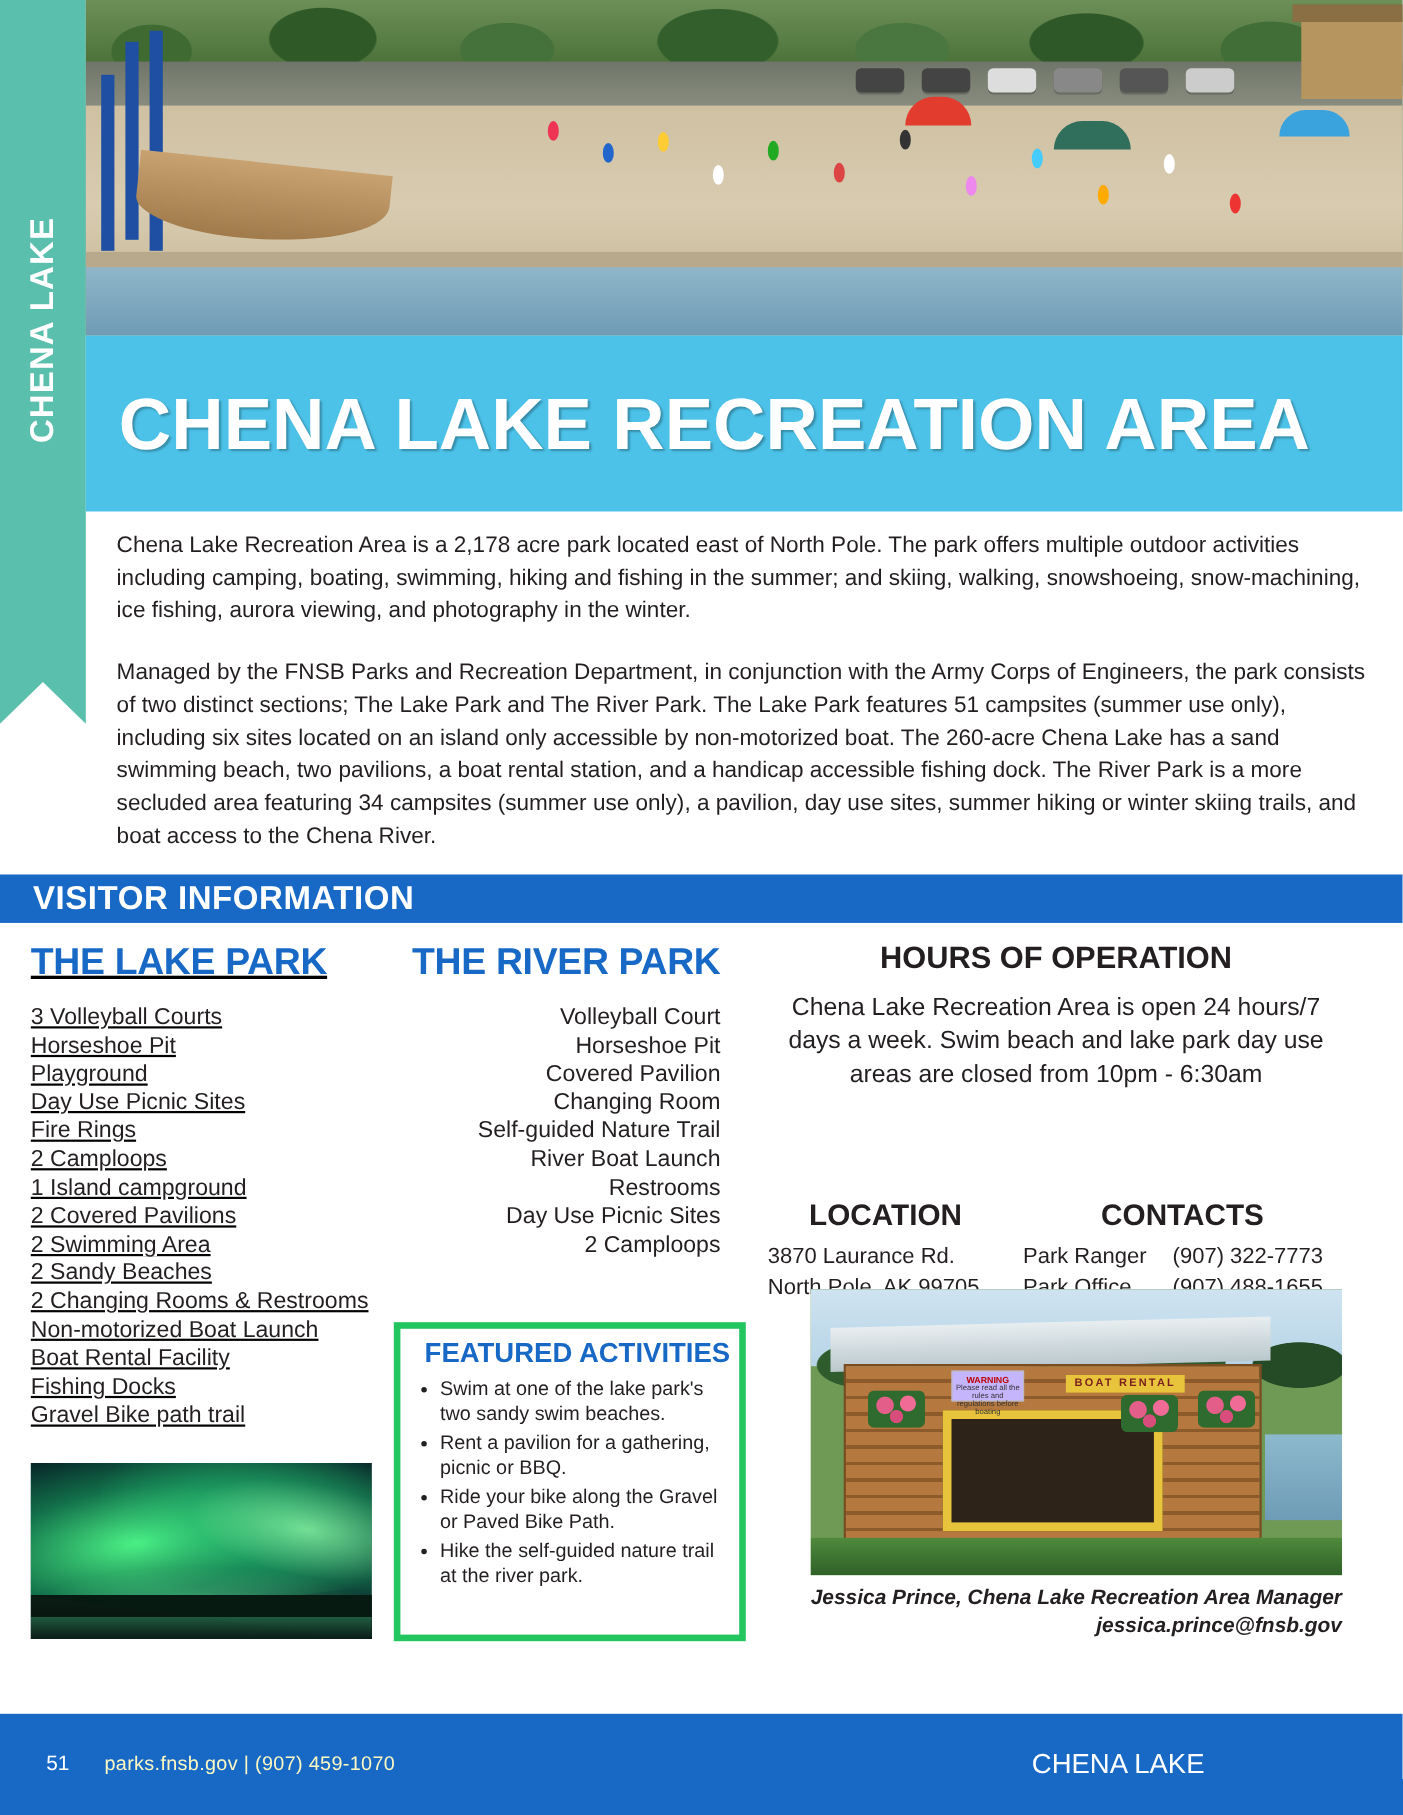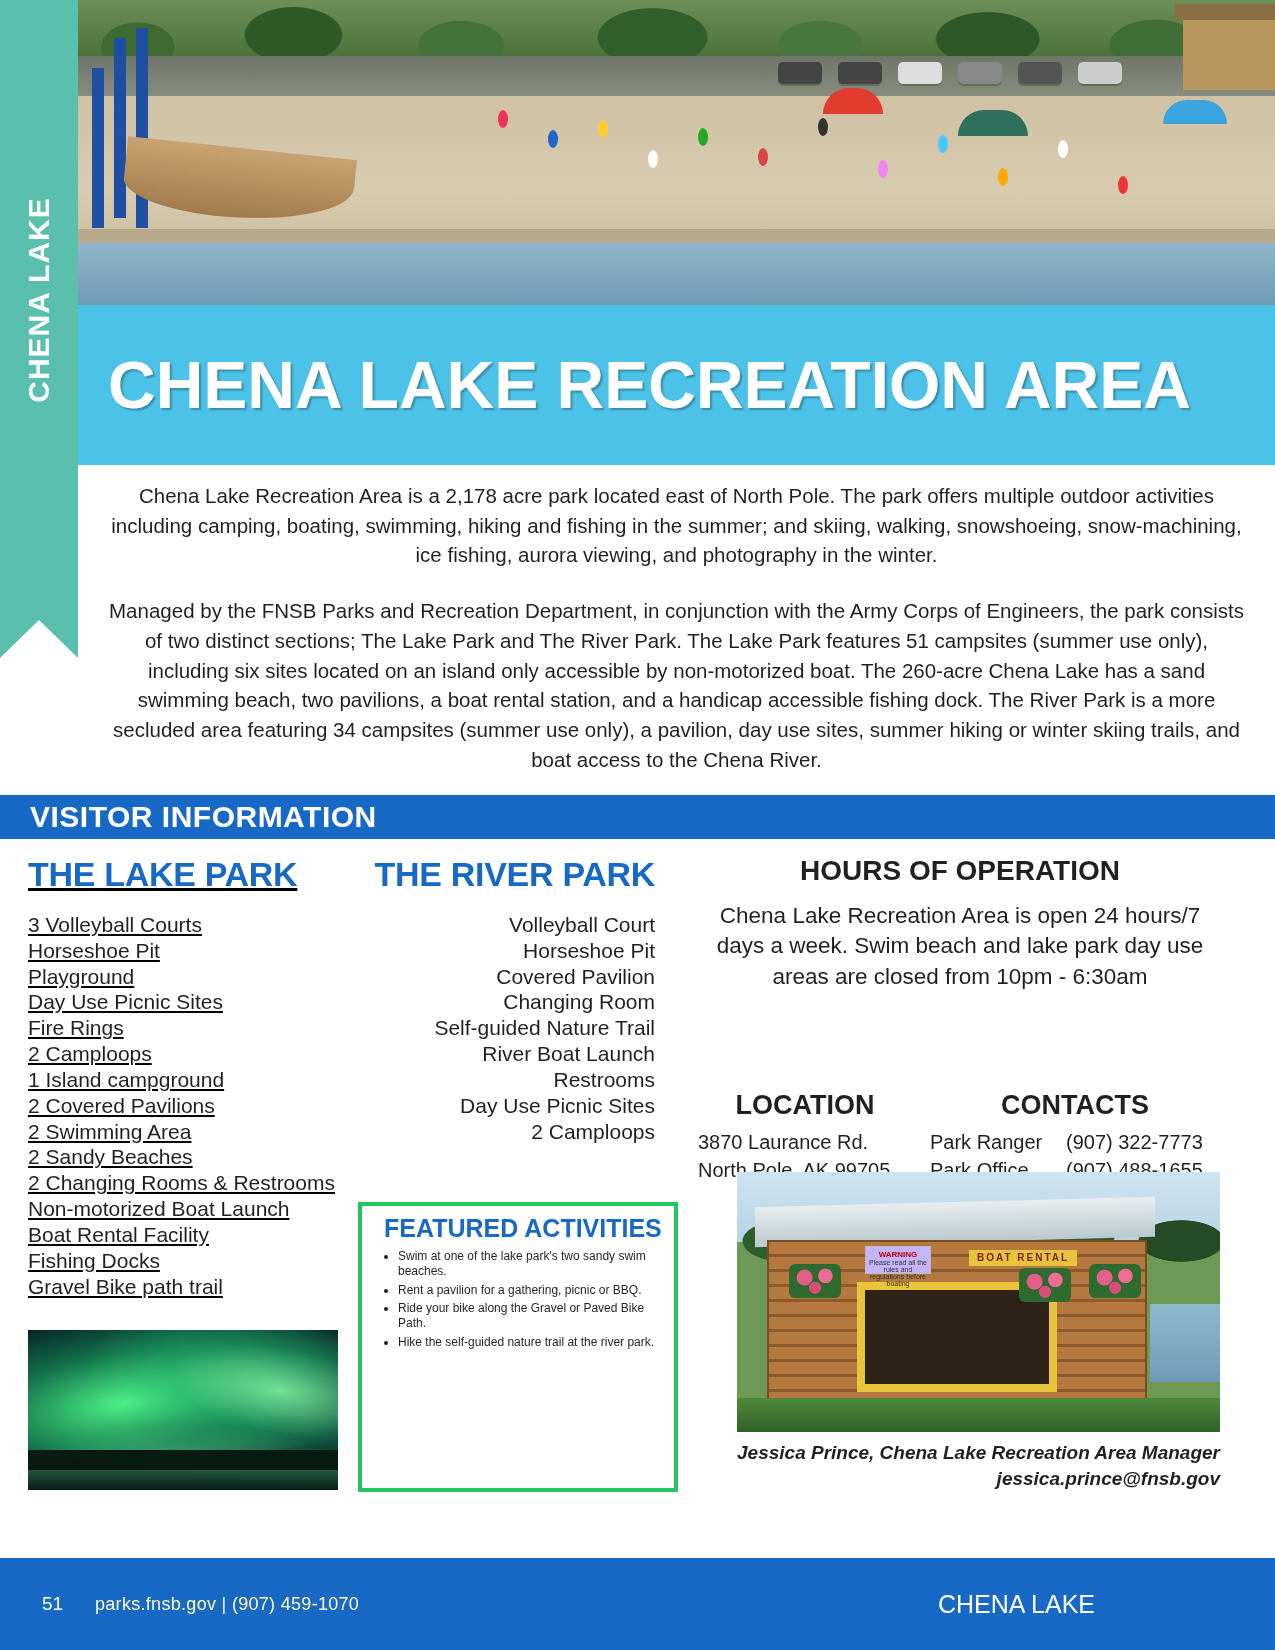--- a/index.html
+++ b/index.html
@@ -124,21 +124,20 @@
     letter-spacing: 0px;
     text-shadow: 2px 2px 2px rgba(0,0,0,.28);
   }
 
   
   .intro {
     position: absolute;
     left: 78px; top: 465px;
     width: 1197px;
     padding: 8px 28px 0 28px;
-    text-align: center;
     color: #231f20;
     font-size: 20.5px;
     line-height: 1.45;
   }
   .intro p { margin: 8px 0 0 0; }
   .intro p.second { margin-top: 26px; }
 
   
   .vi-bar {
     position: absolute;
@@ -212,30 +211,30 @@
   }
   .aurora .water {
     position:absolute; left:0; bottom:0; width:100%; height: 20px;
     background: linear-gradient(rgba(60,170,120,.45), rgba(10,30,25,.9));
   }
 
   
   .featured {
     position: absolute; left: 358px; top: 1202px;
     width: 320px; height: 290px;
-    border: 4px solid #22c55e;
+    border: 6px solid #22c55e;
     background: #fff;
   }
   .featured h3 {
     margin: 0; padding: 8px 0 6px 22px;
     color: #1769c5; font-size: 25px; font-weight: bold;
   }
   .featured ul {
     margin: 0; padding: 0 14px 0 36px;
-    font-size: 12px; line-height: 1.28; color: #231f20;
+    font-size: 18px; line-height: 1.28; color: #231f20;
   }
   .featured li { margin-bottom: 3px; }
 
   
   .boat-photo {
     position: absolute; left: 737px; top: 1172px;
     width: 483px; height: 260px;
     overflow: hidden;
     background: #6f9a55;
   }

